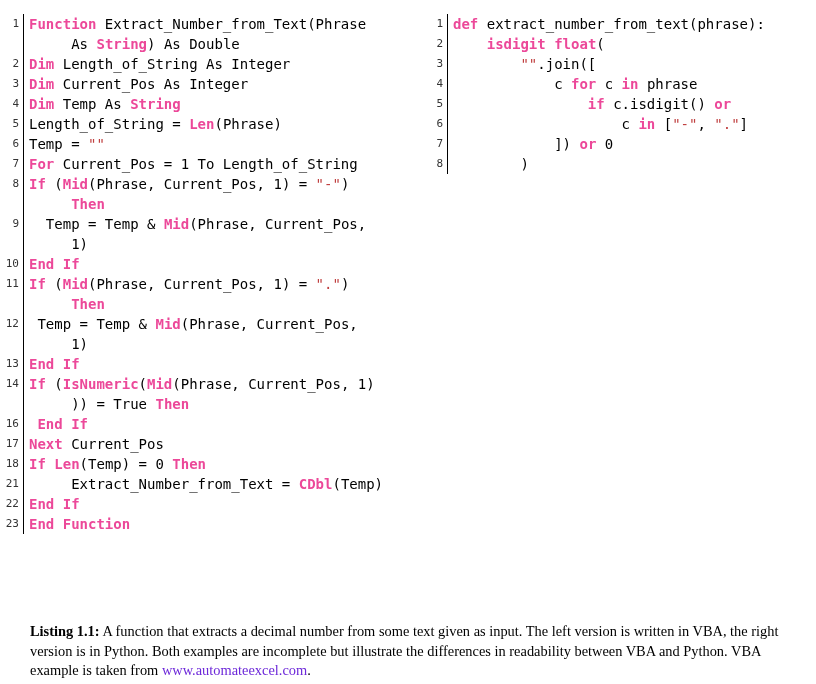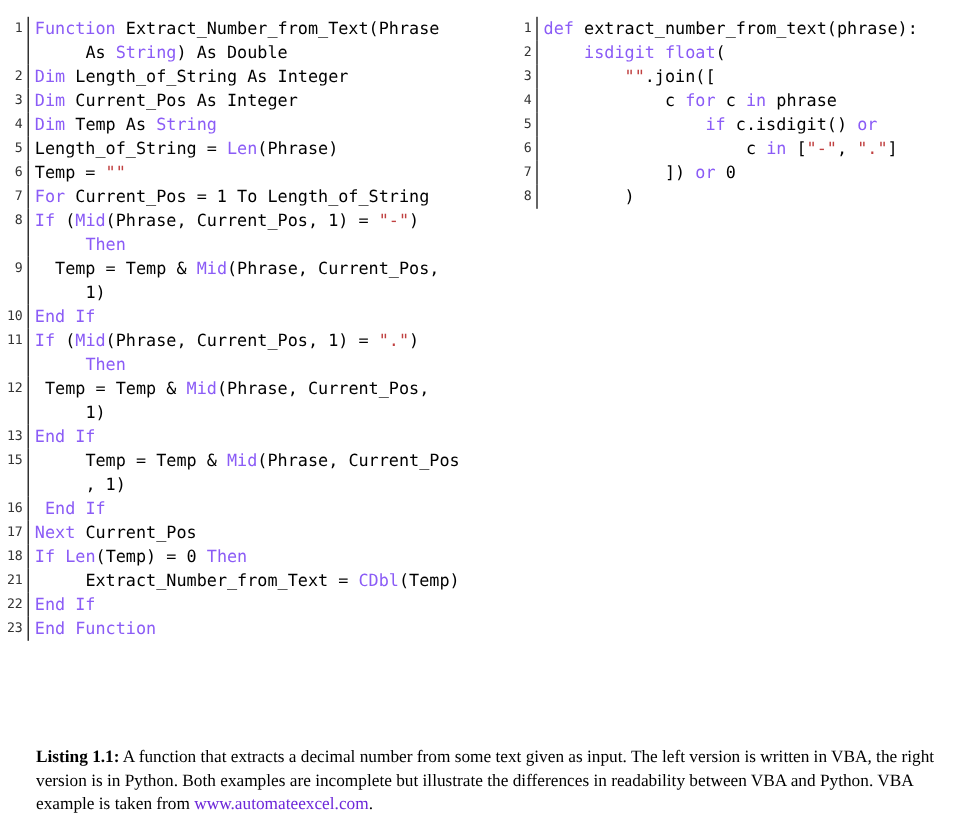--- a/index.html
+++ b/index.html
@@ -5,21 +5,21 @@
   html, body { margin:0; padding:0; background:#ffffff; }
   body { width:816px; height:684px; position:relative; overflow:hidden; }
   .listing { position:absolute; top:14px; }
   .left { left:0; width:400px; }
   .right { left:424px; width:380px; }
   .code { font-family:"DejaVu Sans Mono", monospace; font-size:14px; color:#000; }
   .line { position:relative; display:flex; }
   .ln { width:19px; text-align:right; font-size:11px; color:#333; padding-top:3px; flex:none; }
   .bar { width:1px; background:#000; margin:0 5px 0 4px; flex:none; }
   .txt { white-space:pre-wrap; line-height:20px; flex:1; }
-  .kw { color:#8b5cf6; font-weight:normal; }
+  .kw { color:#ec4899; font-weight:bold; }
   .st { color:#c04040; }
   .caption { position:absolute; left:30px; top:622px; width:780px; font-family:"Liberation Serif", serif; font-size:14.4px; line-height:19.5px; color:#000; }
   .caption b { font-weight:bold; }
   .link { color:#6d28d9; }
 </style>
 </head>
 <body>
 
 <div class="listing left code" id="vba">
     <div class="line">
@@ -86,24 +86,24 @@
       <span class="bar"></span>
       <span class="txt"> Temp = Temp &amp; <span class="kw">Mid</span>(Phrase, Current_Pos,
      1)</span>
     </div>
     <div class="line">
       <span class="ln">13</span>
       <span class="bar"></span>
       <span class="txt"><span class="kw">End If</span></span>
     </div>
     <div class="line">
-      <span class="ln">15</span>
+      <span class="ln">14</span>
       <span class="bar"></span>
-      <span class="txt">     Temp = Temp &amp; <span class="kw">Mid</span>(Phrase, Current_Pos
-     , 1)</span>
+      <span class="txt"><span class="kw">If</span> (<span class="kw">IsNumeric</span>(<span class="kw">Mid</span>(Phrase, Current_Pos, 1)
+     )) = True <span class="kw">Then</span></span>
     </div>
     <div class="line">
       <span class="ln">16</span>
       <span class="bar"></span>
       <span class="txt"> <span class="kw">End If</span></span>
     </div>
     <div class="line">
       <span class="ln">17</span>
       <span class="bar"></span>
       <span class="txt"><span class="kw">Next</span> Current_Pos</span>

